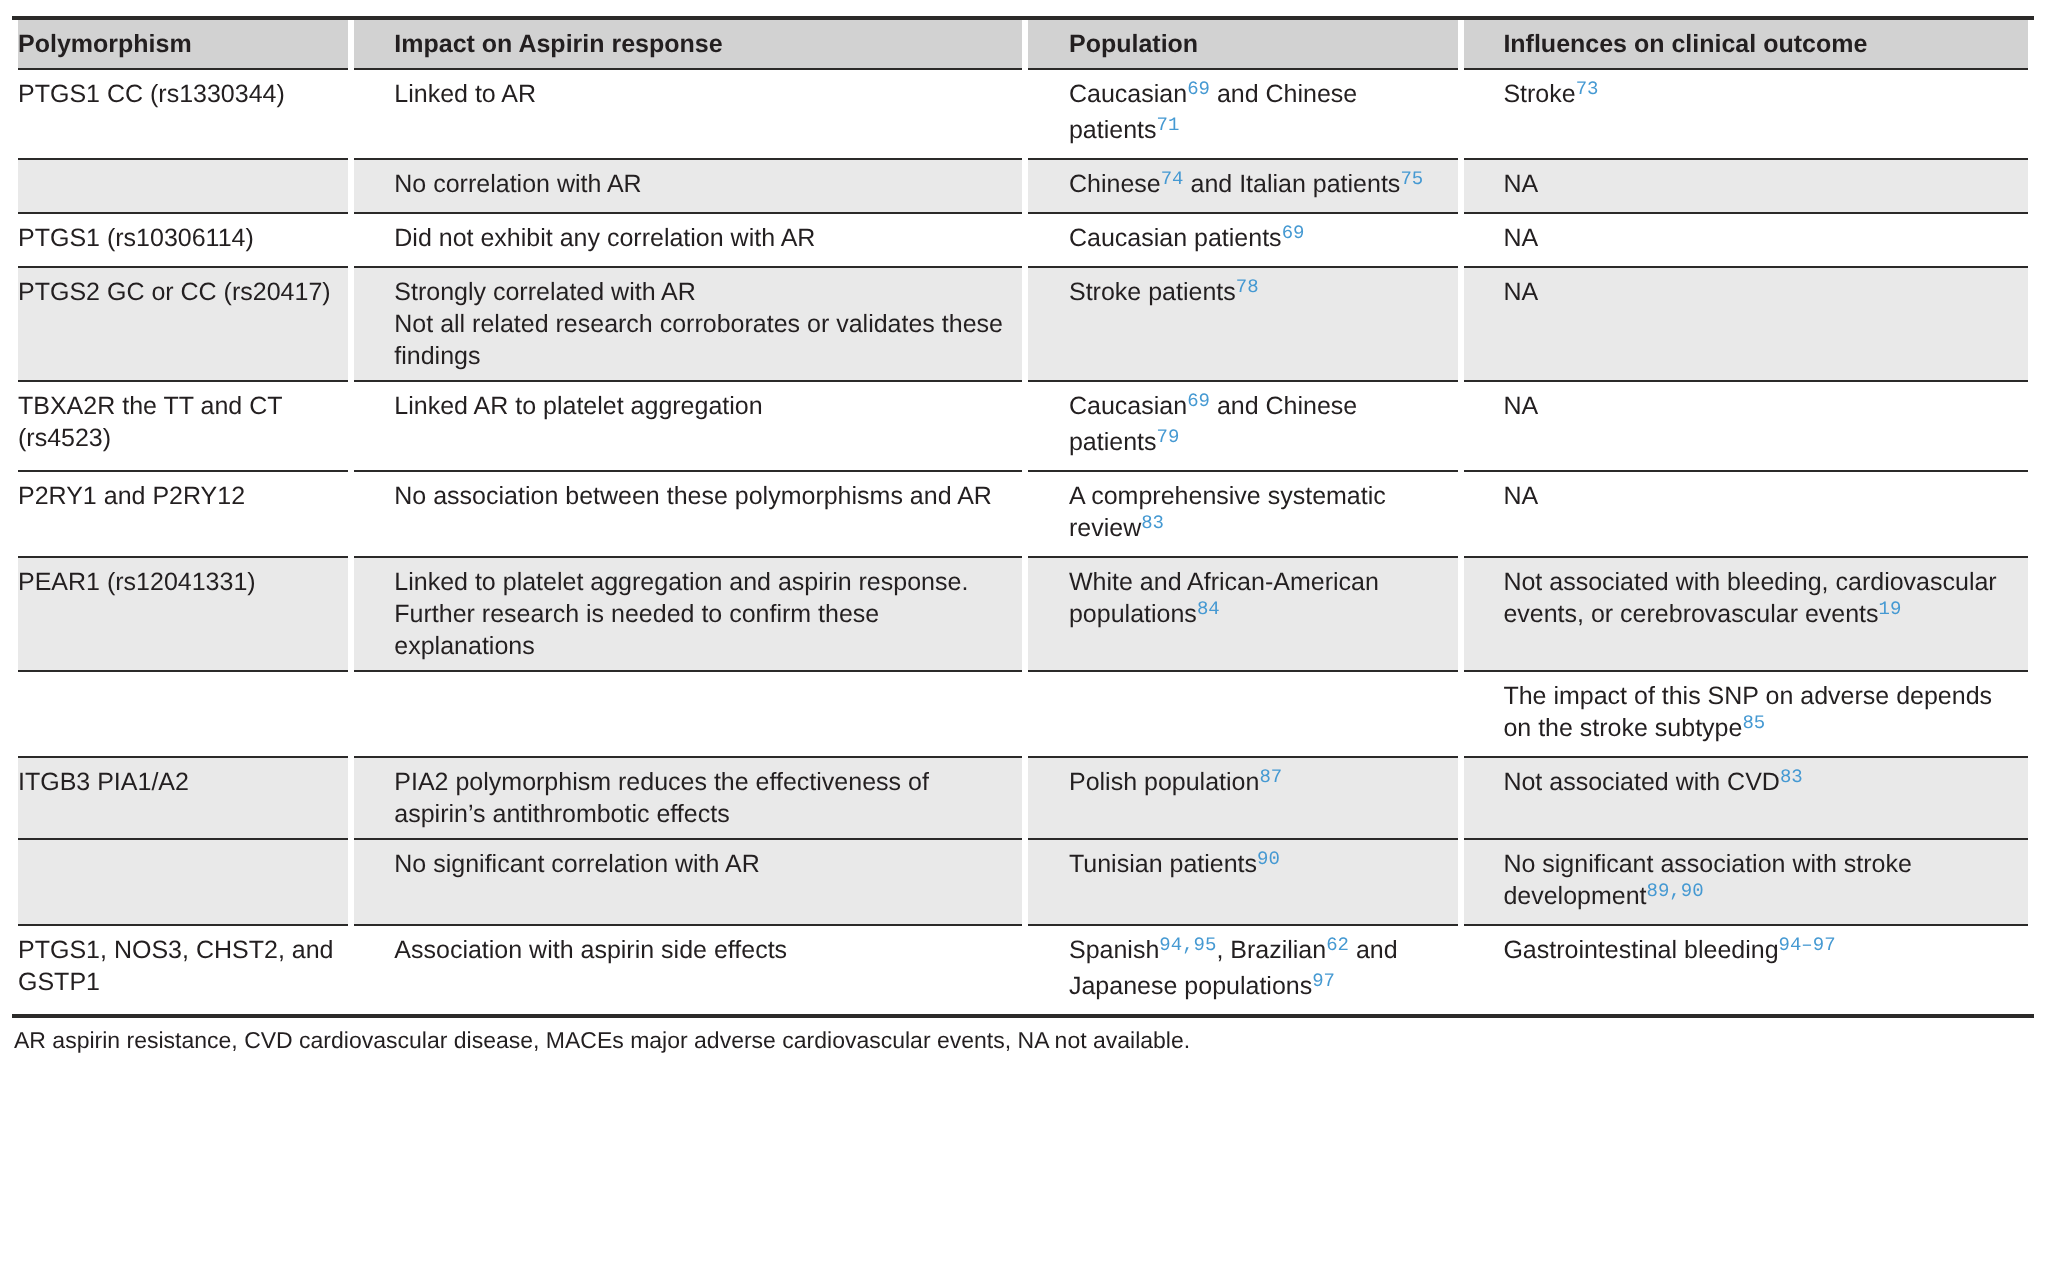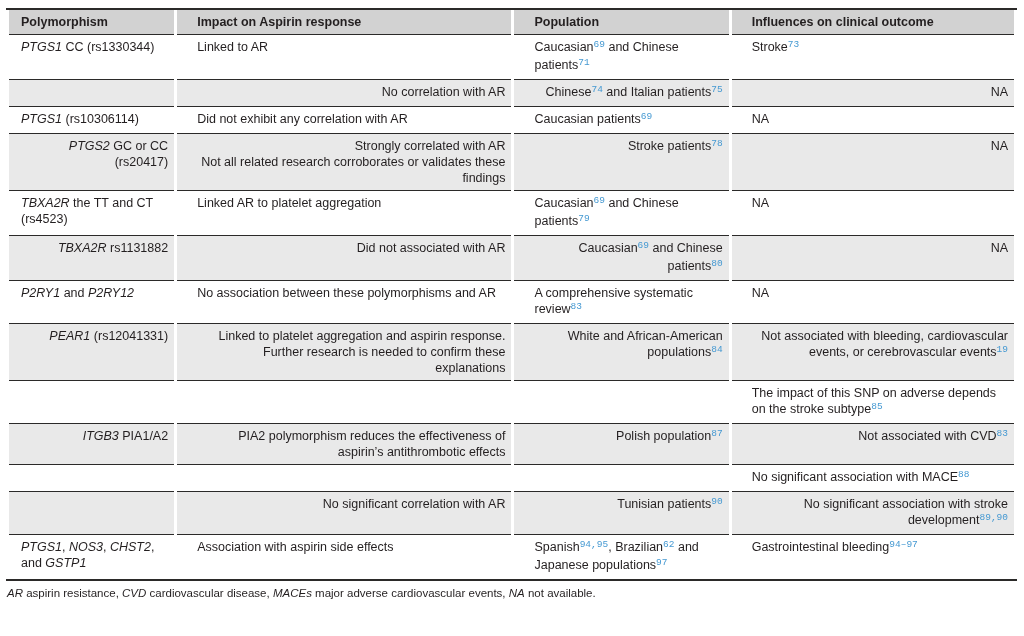--- a/index.html
+++ b/index.html
@@ -22,29 +22,29 @@
     font-size:12.5px;
     line-height:16px;
   }
   th,td{
     vertical-align:top;
     text-align:left;
     padding:4px 6px 4px 20px;
     border-bottom:1.5px solid #2b2a29;
     word-wrap:break-word;
   }
-  th:first-child,td:first-child{padding-left:12px;}
+  th:first-child,td:first-child{padding-left:0;}
   thead th{
     background:#d2d2d2;
     font-weight:bold;
   }
   tbody td{background:#ffffff;}
-  tr.shaded td{background:#e9e9e9;text-align:right;}
+  tr.shaded td{background:#e9e9e9;}
   tbody tr:last-child td{border-bottom:none;}
-  .i{font-style:italic;}
+  .i{}
   .sup{
     font-size:9.5px;
     position:relative;
     top:-4px;
     color:#4599d2;
     font-family:Liberation Mono, monospace;
   }
   .footnote{
     font-size:11.5px;
     line-height:14px;
@@ -95,26 +95,20 @@
             <td><span>Strongly correlated with AR</span><br><span>Not all related research corroborates or validates these findings</span></td>
             <td><span>Stroke patients</span><span class="sup">78</span></td>
             <td><span>NA</span></td>
           </tr>
           <tr>
             <td><span class="i">TBXA2R</span><span> the TT and CT (rs4523)</span></td>
             <td><span>Linked AR to platelet aggregation</span></td>
             <td><span>Caucasian</span><span class="sup">69</span><span> and Chinese patients</span><span class="sup">79</span></td>
             <td><span>NA</span></td>
           </tr>
-          <tr class="shaded">
-            <td><span class="i">TBXA2R</span><span> rs1131882</span></td>
-            <td><span>Did not associated with AR</span></td>
-            <td><span>Caucasian</span><span class="sup">69</span><span> and Chinese patients</span><span class="sup">80</span></td>
-            <td><span>NA</span></td>
-          </tr>
           <tr>
             <td><span class="i">P2RY1</span><span> and </span><span class="i">P2RY12</span></td>
             <td><span>No association between these polymorphisms and AR</span></td>
             <td><span>A comprehensive systematic review</span><span class="sup">83</span></td>
             <td><span>NA</span></td>
           </tr>
           <tr class="shaded">
             <td><span class="i">PEAR1</span><span> (rs12041331)</span></td>
             <td><span>Linked to platelet aggregation and aspirin response. Further research is needed to confirm these explanations</span></td>
             <td><span>White and African-American populations</span><span class="sup">84</span></td>
@@ -125,26 +119,20 @@
             <td></td>
             <td></td>
             <td><span>The impact of this SNP on adverse depends on the stroke subtype</span><span class="sup">85</span></td>
           </tr>
           <tr class="shaded">
             <td><span class="i">ITGB3</span><span> PIA1/A2</span></td>
             <td><span>PIA2 polymorphism reduces the effectiveness of aspirin’s antithrombotic effects</span></td>
             <td><span>Polish population</span><span class="sup">87</span></td>
             <td><span>Not associated with CVD</span><span class="sup">83</span></td>
           </tr>
-          <tr>
-            <td></td>
-            <td></td>
-            <td></td>
-            <td><span>No significant association with MACE</span><span class="sup">88</span></td>
-          </tr>
           <tr class="shaded">
             <td></td>
             <td><span>No significant correlation with AR</span></td>
             <td><span>Tunisian patients</span><span class="sup">90</span></td>
             <td><span>No significant association with stroke development</span><span class="sup">89,90</span></td>
           </tr>
           <tr>
             <td><span class="i">PTGS1</span><span>, </span><span class="i">NOS3</span><span>, </span><span class="i">CHST2</span><span>, and </span><span class="i">GSTP1</span></td>
             <td><span>Association with aspirin side effects</span></td>
             <td><span>Spanish</span><span class="sup">94,95</span><span>, Brazilian</span><span class="sup">62</span><span> and Japanese populations</span><span class="sup">97</span></td>

